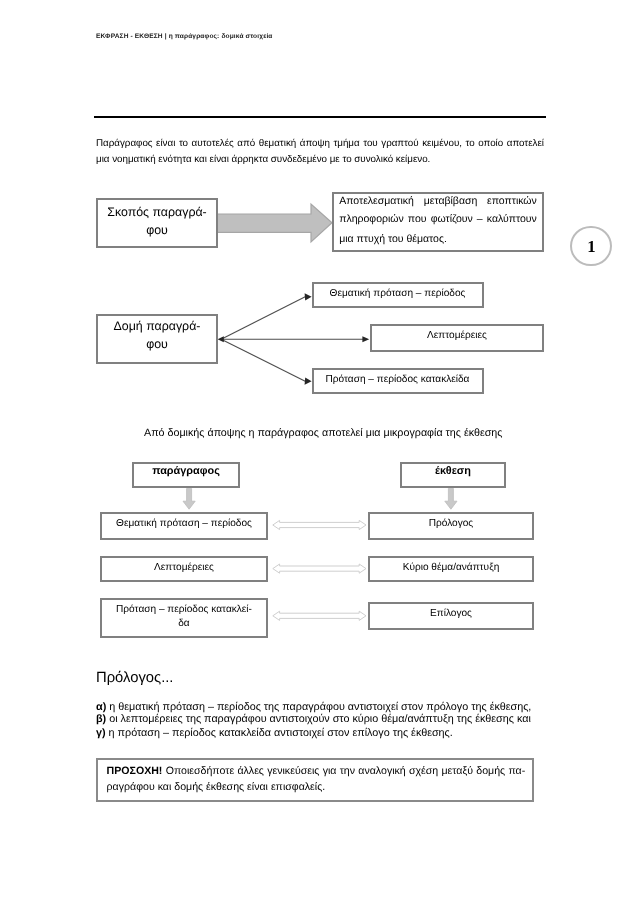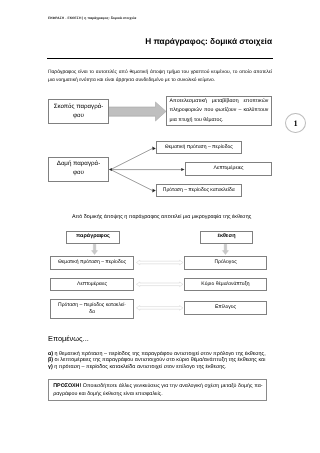--- a/index.html
+++ b/index.html
@@ -56,21 +56,20 @@
   .cm { font-weight:bold; }
   .ci0 { top:350.6px; }
   .ci1 { top:357.4px; }
   .ci2 { top:364.3px; }
 </style>
 </head>
 <body>
 
 <div class="page">
   <div class="hdr">ΕΚΦΡΑΣΗ - ΕΚΘΕΣΗ | η παράγραφος: δομικά στοιχεία</div>
-  <div class="title">Η παράγραφος: δομικά στοιχεία</div>
   <div class="rule"></div>
   <div class="intro">Παράγραφος είναι το αυτοτελές από θεματική άποψη τμήμα του γραπτού κειμένου, το οποίο αποτελεί μια νοηματική ενότητα και είναι άρρηκτα συνδεδεμένο με το συνολικό κείμενο.</div>
   <div class="pagenum">1</div>
 
   <svg class="layer" viewBox="0 0 320 453">
 
     <path d="M104 107 L155.5 107 L155.5 102 L166 111.4 L155.5 121 L155.5 116.2 L104 116.2 Z" fill="#bfbfbf" stroke="#a6a6a6" stroke-width="0.6" stroke-linejoin="miter"></path>
 
     <g stroke="#4d4d4d" stroke-width="0.55" fill="none">
       <path d="M110.6 169.6 L152.6 148.4"></path>
@@ -136,21 +135,21 @@
     <span class="boxtxt">Κύριο θέμα/ανάπτυξη</span>
   </div>
   <div class="box a-l2">
     <span class="boxtxt">Πρόταση – περίοδος κατακλεί-
 δα</span>
   </div>
   <div class="box a-r2">
     <span class="boxtxt">Επίλογος</span>
   </div>
 
-  <div class="concl-h">Επομένως...</div>
+  <div class="concl-h">Πρόλογος...</div>
   <div class="concl-i ci0"><span class="cm">α)</span><span class="ct"> η θεματική πρόταση – περίοδος της παραγράφου αντιστοιχεί στον πρόλογο της έκθεσης,</span></div>
   <div class="concl-i ci1"><span class="cm">β)</span><span class="ct"> οι λεπτομέρειες της παραγράφου αντιστοιχούν στο κύριο θέμα/ανάπτυξη της έκθεσης και</span></div>
   <div class="concl-i ci2"><span class="cm">γ)</span><span class="ct"> η πρόταση – περίοδος κατακλείδα αντιστοιχεί στον επίλογο της έκθεσης.</span></div>
 
   <div class="attn">
     <p class="attn-p"><span class="attn-lbl">ΠΡΟΣΟΧΗ!</span><span class="attn-txt"> Οποιεσδήποτε άλλες γενικεύσεις για την αναλογική σχέση μεταξύ δομής πα­ραγράφου και δομής έκθεσης είναι επισφαλείς.</span></p>
   </div>
 </div>
 
 </body></html>

